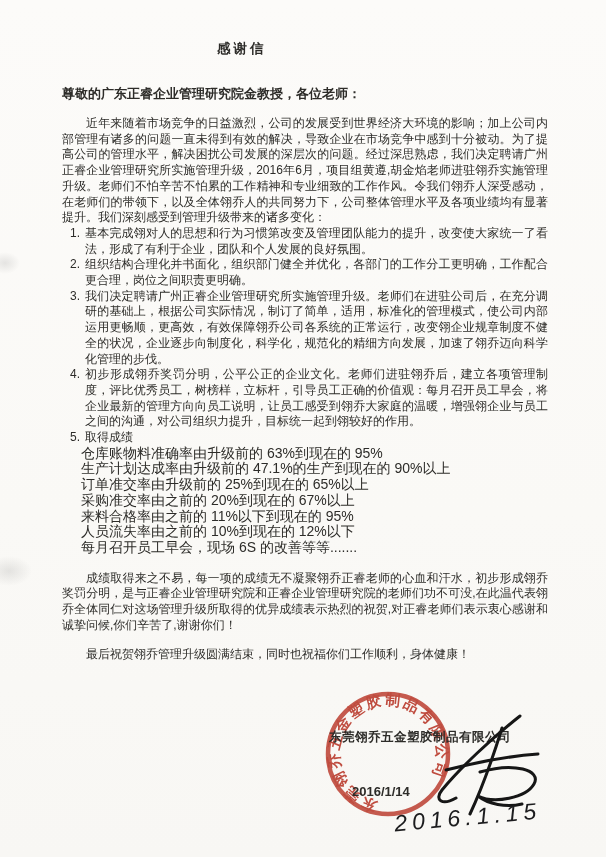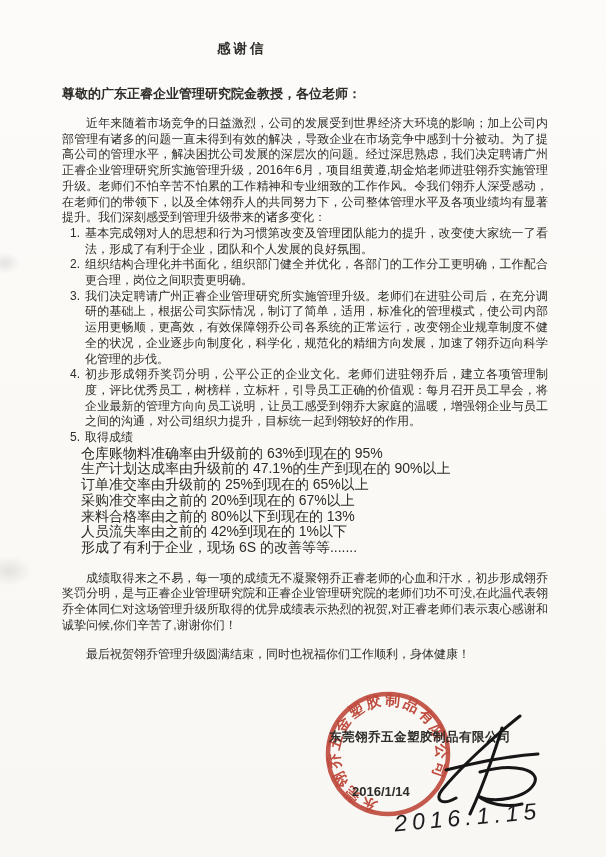--- a/index.html
+++ b/index.html
@@ -81,23 +81,23 @@
     <div class="li">
       <span class="num">5.</span>
       <span class="li-text">取得成绩</span>
     </div>
 
 
     <div class="metric">仓库账物料准确率由升级前的 63%到现在的 95%</div>
     <div class="metric">生产计划达成率由升级前的 47.1%的生产到现在的 90%以上</div>
     <div class="metric">订单准交率由升级前的 25%到现在的 65%以上</div>
     <div class="metric">采购准交率由之前的 20%到现在的 67%以上</div>
-    <div class="metric">来料合格率由之前的 80%以下到现在的 13%</div>
-    <div class="metric">人员流失率由之前的 42%到现在的 1%以下</div>
-    <div class="metric">形成了有利于企业，现场 6S 的改善等等.......</div>
+    <div class="metric">来料合格率由之前的 11%以下到现在的 95%</div>
+    <div class="metric">人员流失率由之前的 10%到现在的 12%以下</div>
+    <div class="metric">每月召开员工早会，现场 6S 的改善等等.......</div>
 
     <p class="body-text indent closing">成绩取得来之不易，每一项的成绩无不凝聚翎乔正睿老师的心血和汗水，初步形成翎乔奖罚分明，是与正睿企业管理研究院和正睿企业管理研究院的老师们功不可没,在此温代表翎乔全体同仁对这场管理升级所取得的优异成绩表示热烈的祝贺,对正睿老师们表示衷心感谢和诚挚问候,你们辛苦了,谢谢你们！</p>
     <p class="body-text indent final-wish">最后祝贺翎乔管理升级圆满结束，同时也祝福你们工作顺利，身体健康！</p>
   </div>
 
   <svg class="stamp" width="136" height="136" viewBox="0 0 136 136">
     <defs>
       <path id="stamp-ring" d="M68,117 a49,49 0 1,1 0.1,0"></path>
     </defs>
     <circle cx="68" cy="68" r="60" fill="none" stroke="#b83527" stroke-width="4.5" opacity="0.92"></circle>

